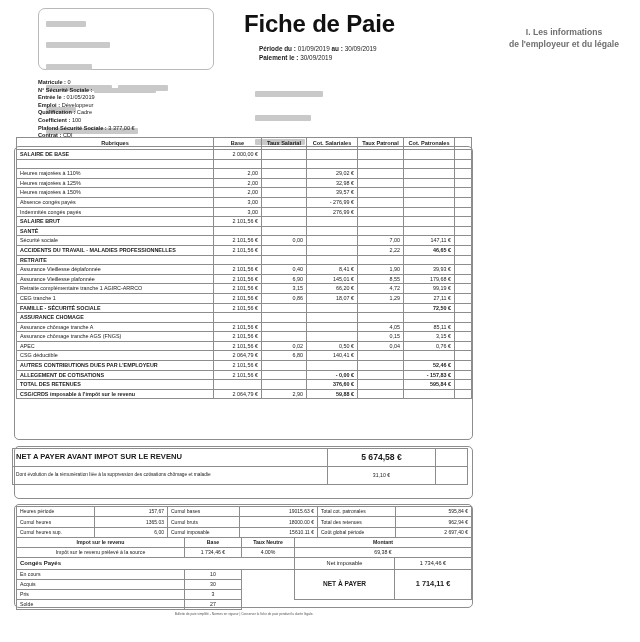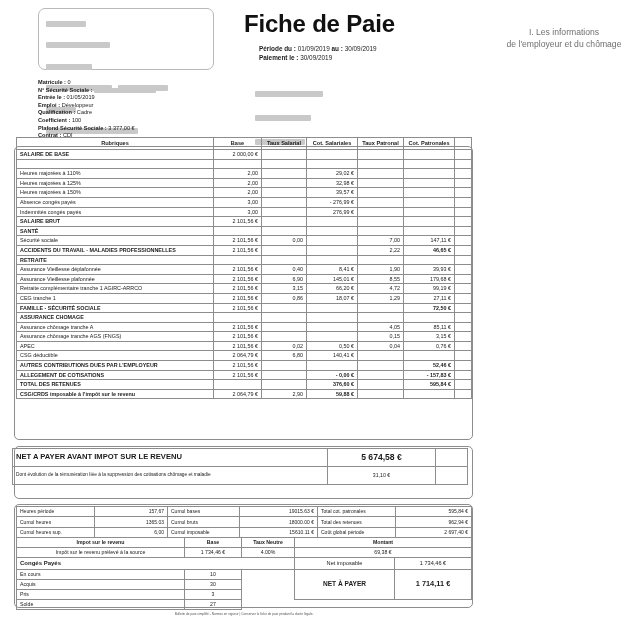--- a/index.html
+++ b/index.html
@@ -30,20 +30,21 @@
     width: 152px;
     height: 642px;
   }
   .annot {
     position: absolute;
     width: 152px;
     text-align: center;
     color: #6f6f6f;
     font-size: 8.6px;
     line-height: 12px;
+    font-weight: bold;
   }
   .annot-1 { top: 26px; }
   .annot-2 { top: 176px; }
   .annot-3 { top: 318px; }
   .annot-4 { top: 532px; }
 
   
   .doc {
     position: absolute;
     left: 0; top: 0;
@@ -689,17 +690,17 @@
         </tbody>
       </table>
     </div>
 
     <div class="footnote">Bulletin de paie simplifié - Normes en vigueur | Conserver la fiche de paie pendant  la durée légale.</div>
   </div>
 
   <div class="annotations">
     <div class="annot annot-1">
       <div>I. Les informations</div>
-      <div>de l'employeur et du chômage</div>
+      <div>de l'employeur et du légale</div>
     </div>
   </div>
 
 </div>
 
 </body></html>

